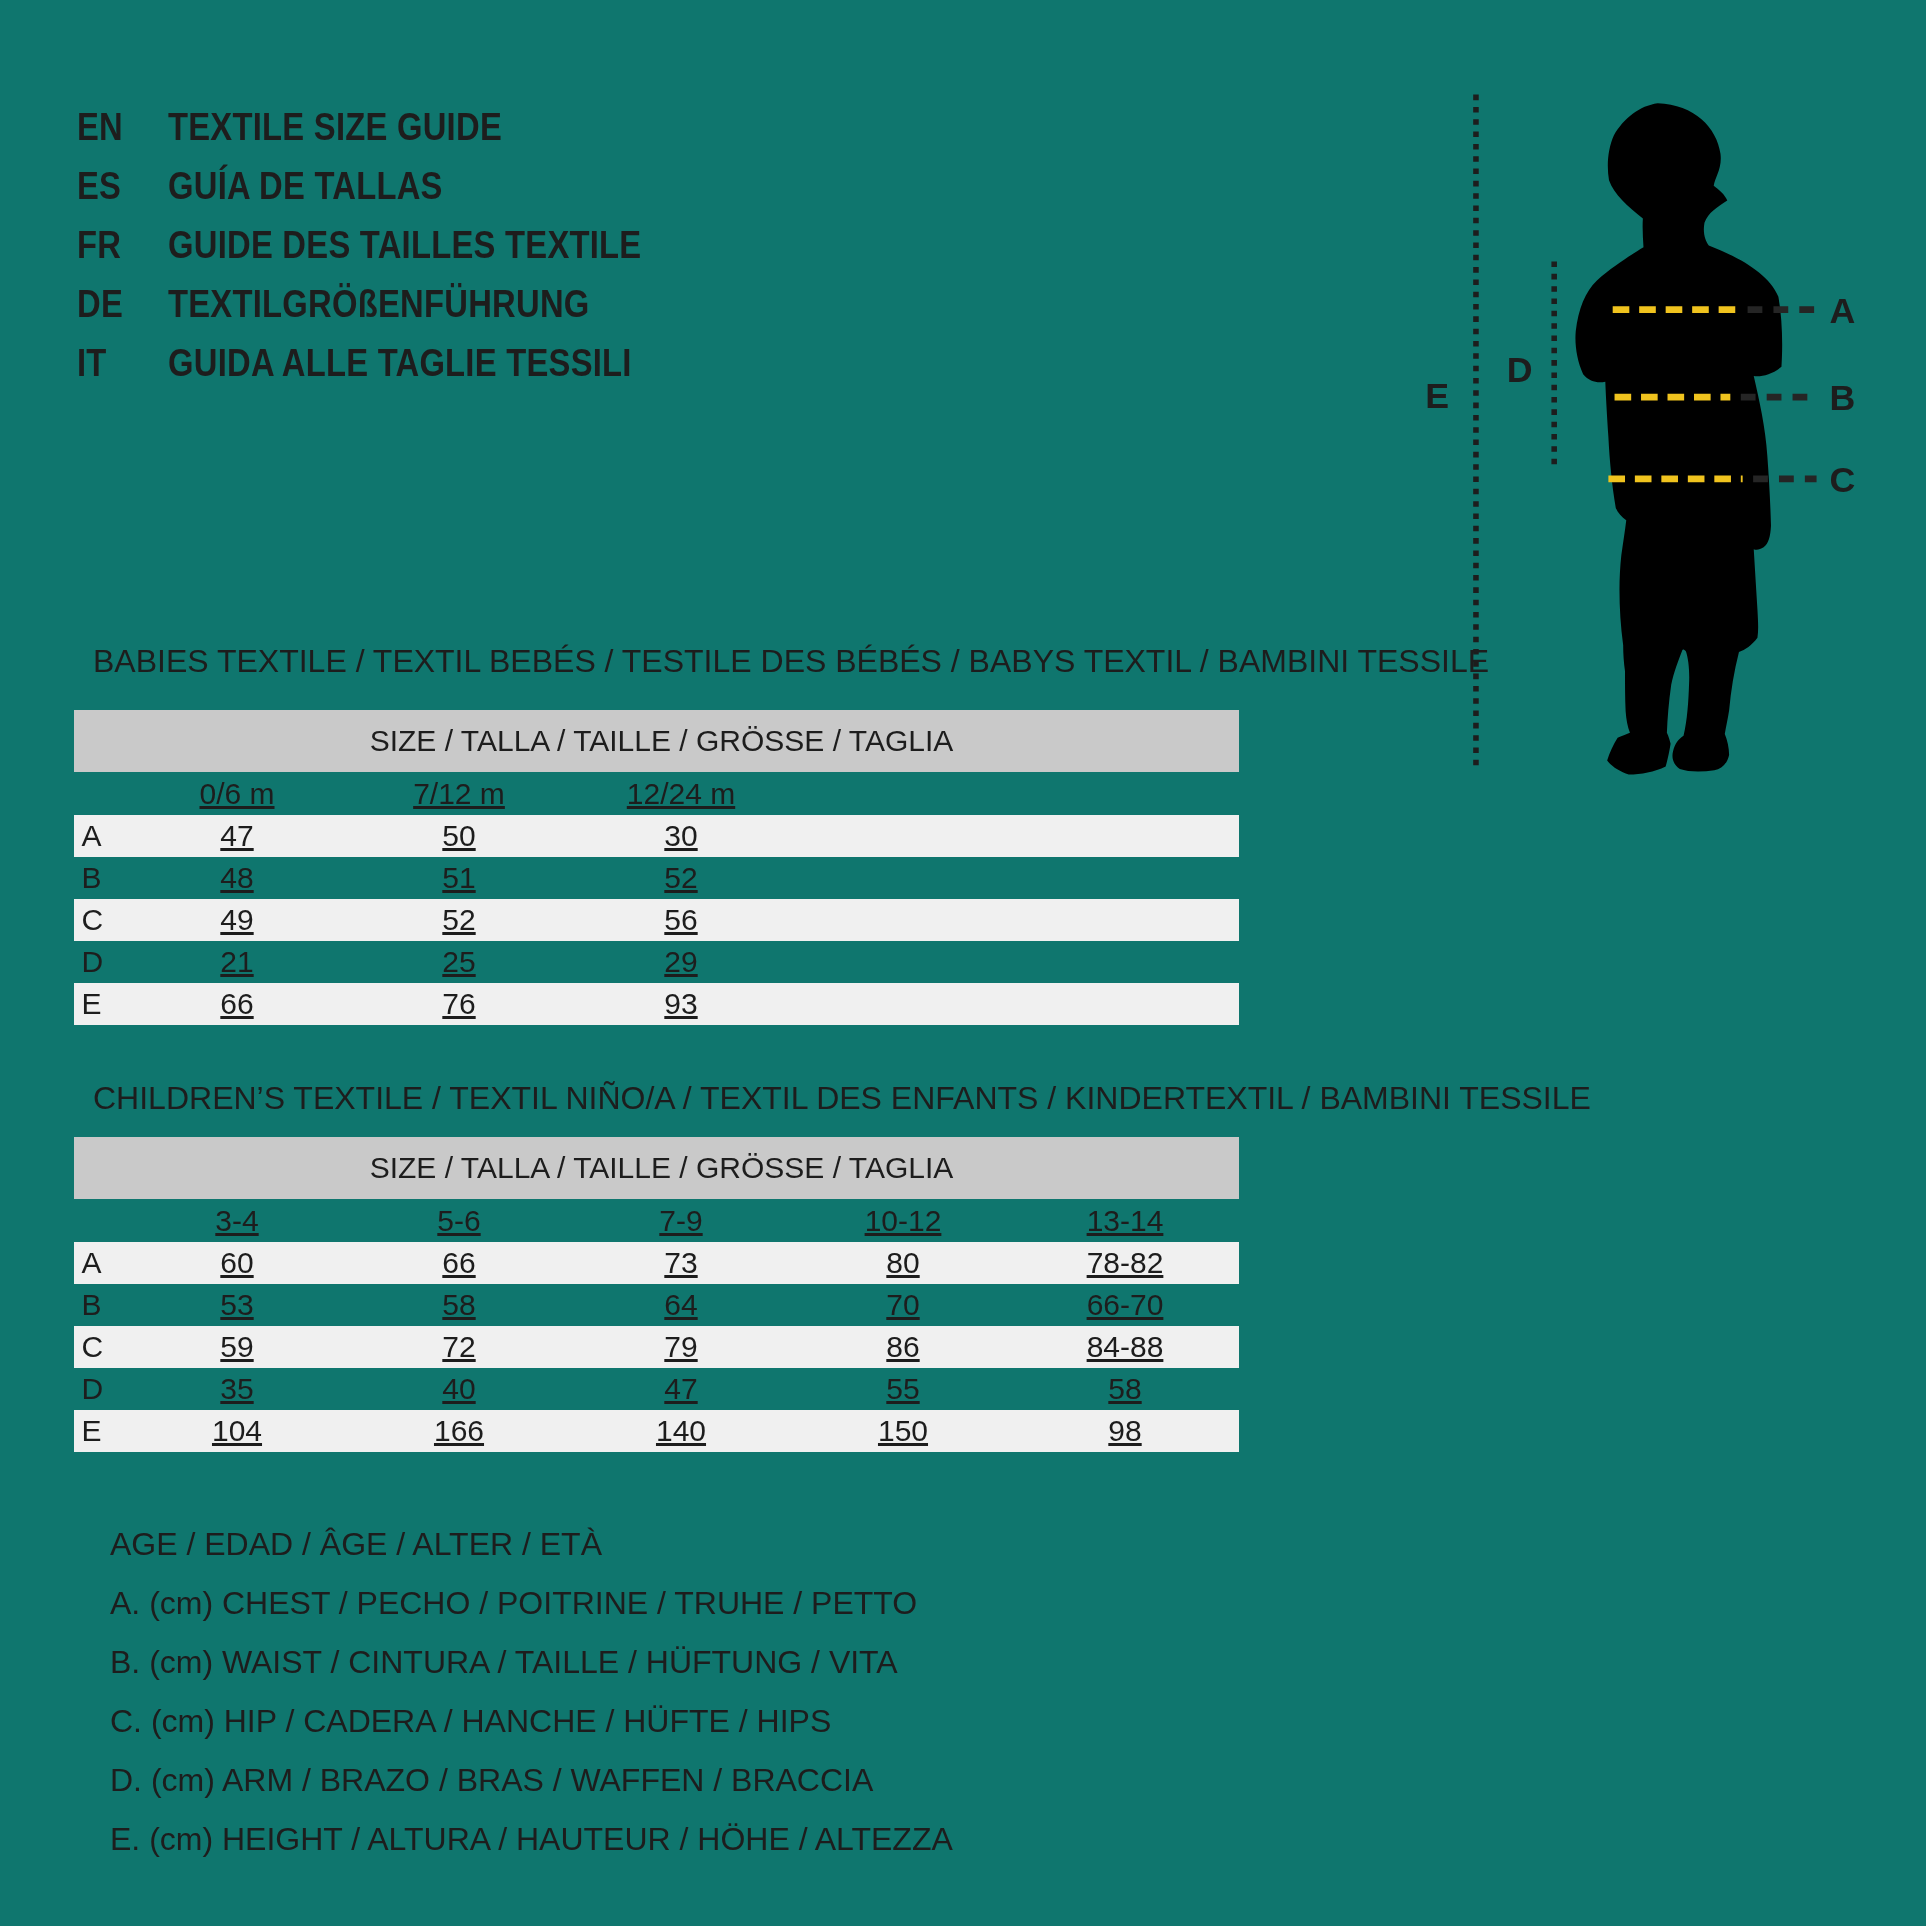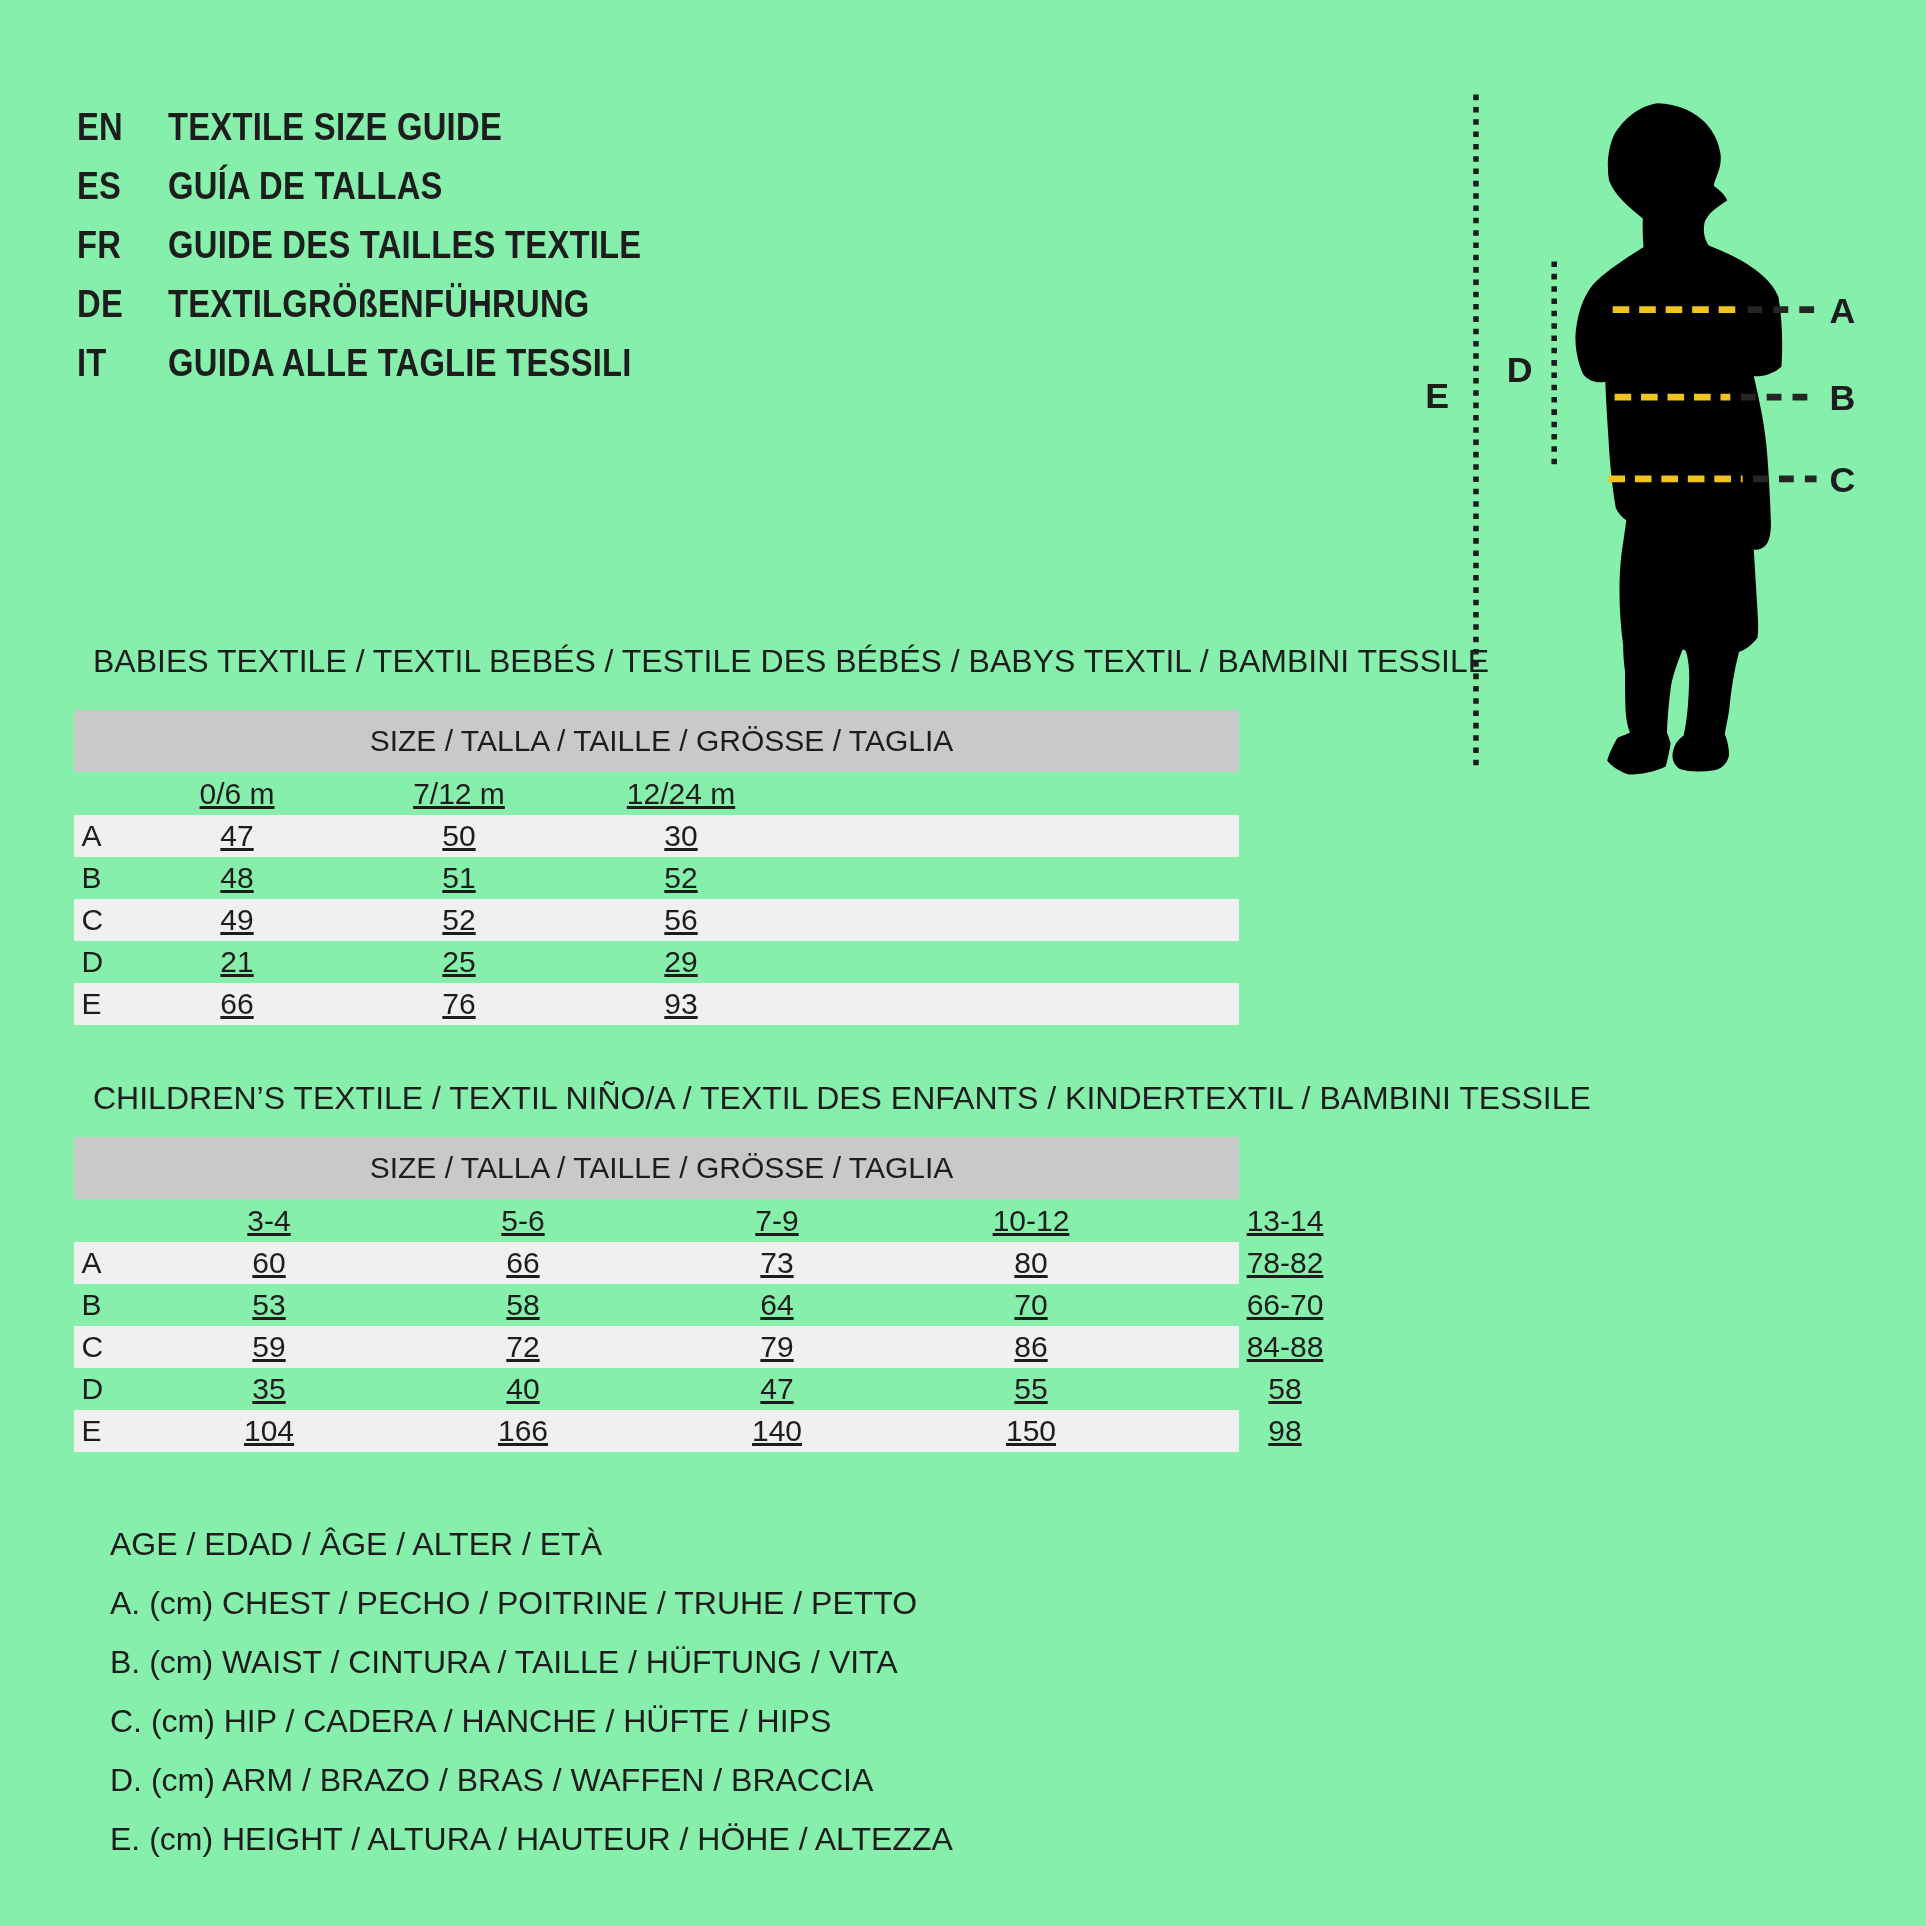--- a/index.html
+++ b/index.html
@@ -3,41 +3,41 @@
 <meta charset="utf-8">
 <style>
   html,body{margin:0;padding:0;}
   body{
     width:1926px;height:1926px;background:#ffffff;
     font-family:"Liberation Sans", sans-serif;
     color:#1d1d1d;
     position:relative;
     -webkit-font-smoothing:antialiased;
   }
-  .page{position:absolute;left:0;top:0;width:1926px;height:1926px;background:#86efac;overflow:hidden;}
+  .page{position:absolute;left:0;top:0;width:1926px;height:1926px;background:#0f766e;overflow:hidden;}
 
   
   .langs{position:absolute;left:77px;top:97px;}
   .lang-row{display:flex;align-items:center;height:59px;font-size:39px;font-weight:bold;white-space:nowrap;}
   .lang-code{width:91px;flex:0 0 91px;}
   .cx{display:inline-block;transform:scaleX(0.84);transform-origin:0 50%;letter-spacing:0.3px;}
 
   
   .sec-title{position:absolute;left:74px;font-size:32px;font-weight:normal;white-space:nowrap;color:#1d1d1d;margin-left:19px;}
   .sec-title.babies{top:643px;}
   .sec-title.children{top:1080px;}
 
   
   .table{position:absolute;left:74px;width:1165px;font-size:30px;}
   .table .size-bar{
     height:62px;background:#c9c9c9;display:flex;align-items:center;
     padding-left:10px;box-sizing:border-box;white-space:nowrap;justify-content:center;
   }
   .grid-b{display:grid;grid-template-columns:52px 222px 222px 222px 1fr;}
-  .grid-c{display:grid;grid-template-columns:52px 222px 222px 222px 222px 222px;gap:32px;}
+  .grid-c{display:grid;grid-template-columns:52px 222px 222px 222px 222px 222px;}
   .colhead{height:43px;align-items:center;}
   .trow{height:42px;align-items:center;}
   .rows .trow:nth-child(odd){background:#f0f0f0;}
   .cell{text-align:center;text-decoration:underline;}
   .letter{text-align:left;padding-left:7.4px;}
   .table.babies{top:710px;}
   .table.children{top:1137px;}
 
   
   .legend{position:absolute;left:74px;top:1515px;font-size:32px;line-height:59px;white-space:nowrap;margin-left:36px;}

